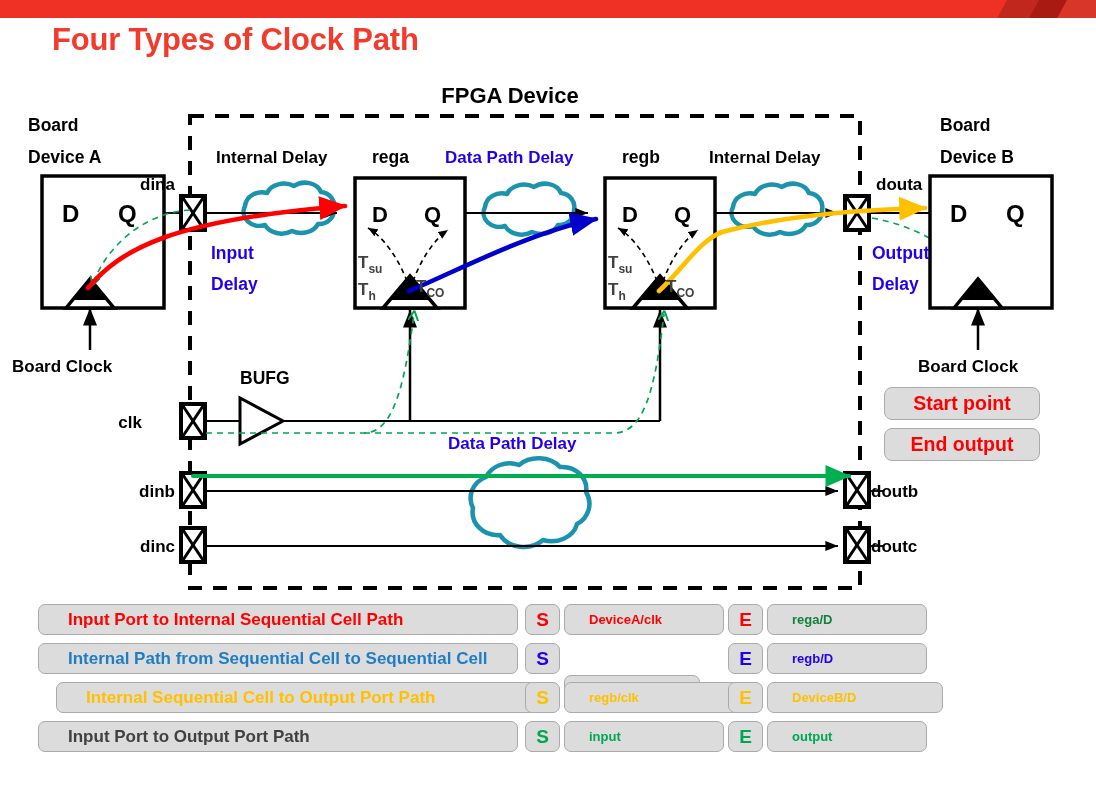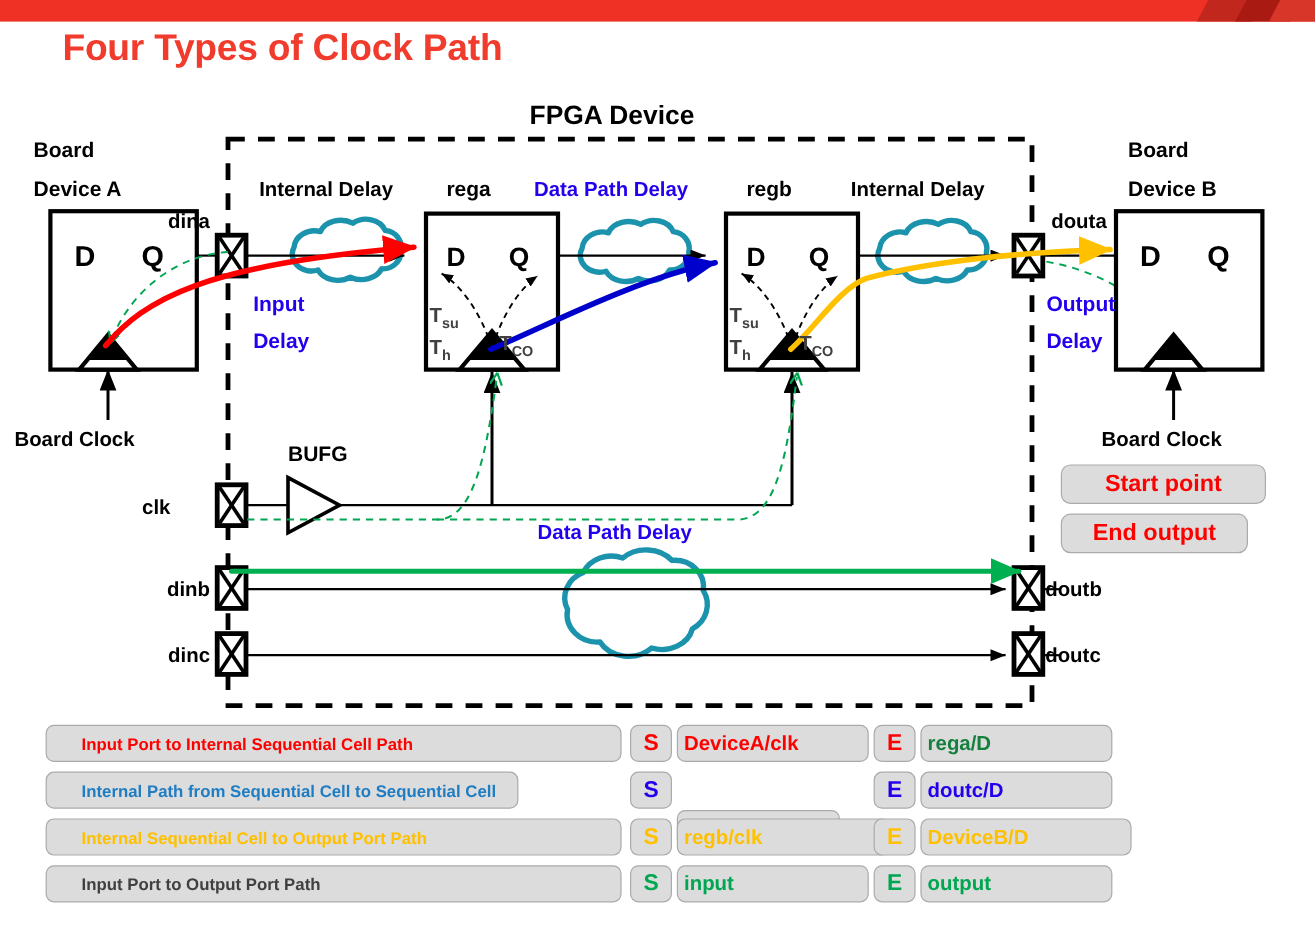--- a/index.html
+++ b/index.html
@@ -20,29 +20,29 @@
     font-size:31px;font-weight:bold;color:#F03B2D;
     letter-spacing:-0.2px;white-space:nowrap;
   }
   svg#diagram{position:absolute;left:0;top:0;}
   .lbl{font-family:"Liberation Sans",sans-serif;font-weight:bold;}
   .legend-row{
     position:absolute;height:31px;border-radius:7px;
     background:#DCDCDC;border:1.5px solid #AAAAAA;
     box-sizing:border-box;display:flex;align-items:center;
   }
-  .legend-row span{padding-left:29px;font-size:14px;font-weight:bold;white-space:nowrap;}
+  .legend-row span{padding-left:29px;font-size:17px;font-weight:bold;white-space:nowrap;}
   .cell{
     position:absolute;height:31px;border-radius:7px;
     background:#DCDCDC;border:1.5px solid #AAAAAA;
     box-sizing:border-box;display:flex;align-items:center;
   }
   .cell.se{justify-content:center;}
   .cell.se span{font-size:19px;font-weight:bold;padding:0;}
-  .cell.val span{padding-left:5px;font-size:17px;font-weight:bold;white-space:nowrap;text-align:center;}
+  .cell.val span{padding-left:24px;font-size:13px;font-weight:bold;white-space:nowrap;text-align:center;}
   .ptbox{
     position:absolute;height:33px;border-radius:8px;
     background:#DCDCDC;border:1.5px solid #AAAAAA;
     box-sizing:border-box;display:flex;align-items:center;justify-content:center;
   }
   .ptbox span{font-size:19.5px;font-weight:bold;color:#FF0000;}
 </style>
 </head>
 <body>
 
@@ -240,34 +240,34 @@
   <text class="lbl" x="709" y="163" font-size="17" fill="#000">Internal Delay</text>
   <text class="lbl" x="445" y="163" font-size="17" fill="#2200EE">Data Path Delay</text>
   <text class="lbl" x="448" y="449" font-size="17" fill="#2200EE">Data Path Delay</text>
   <text class="lbl" x="211" y="259" font-size="17.5" fill="#2200EE">Input</text>
   <text class="lbl" x="211" y="290" font-size="17.5" fill="#2200EE">Delay</text>
   <text class="lbl" x="872" y="259" font-size="17.5" fill="#2200EE">Output</text>
   <text class="lbl" x="872" y="290" font-size="17.5" fill="#2200EE">Delay</text>
   <text class="lbl" x="240" y="384" font-size="17.5" fill="#000">BUFG</text>
 </svg>
 
-<div class="ptbox" style="left:884px;top:387px;width:171px;">
+<div class="ptbox" style="left:884px;top:387px;width:156px;">
   <span>Start point</span>
 </div>
 <div class="ptbox" style="left:884px;top:428px;width:156px;">
   <span>End output</span>
 </div>
 
 <div class="legend-row" style="left:38px;top:604px;width:480px;">
   <span style="color:#FF0000">Input Port to Internal Sequential Cell Path</span>
 </div>
-<div class="legend-row" style="left:38px;top:643px;width:394px;">
+<div class="legend-row" style="left:38px;top:643px;width:480px;">
   <span style="color:#1F7DC4">Internal Path from Sequential Cell to Sequential Cell</span>
 </div>
-<div class="legend-row" style="left:38px;top:682px;width:480px;">
+<div class="legend-row" style="left:56px;top:682px;width:480px;">
   <span style="color:#FFC000">Internal Sequential Cell to Output Port Path</span>
 </div>
 <div class="legend-row" style="left:38px;top:721px;width:480px;">
   <span style="color:#404040">Input Port to Output Port Path</span>
 </div>
 
 <div class="cell se" style="left:525px;top:604px;width:35px;">
   <span style="color:#FF0000">S</span>
   </div>
 <div class="cell val" style="left:564px;top:604px;width:160px;">
@@ -283,21 +283,21 @@
 <div class="cell se" style="left:525px;top:643px;width:35px;">
   <span style="color:#2200EE">S</span>
   </div>
 <div class="cell val" style="left:564px;top:675px;width:136px;">
   <span style="color:#2200EE">rega/clk</span>
   </div>
 <div class="cell se" style="left:728px;top:643px;width:35px;">
   <span style="color:#2200EE">E</span>
   </div>
 <div class="cell val" style="left:767px;top:643px;width:160px;">
-  <span style="color:#2200EE">doutc/D</span>
+  <span style="color:#2200EE">regb/D</span>
   </div>
 
 <div class="cell se" style="left:525px;top:682px;width:35px;">
   <span style="color:#FFC000">S</span>
   </div>
 <div class="cell val" style="left:564px;top:682px;width:178px;">
   <span style="color:#FFC000">regb/clk</span>
   </div>
 <div class="cell se" style="left:728px;top:682px;width:35px;">
   <span style="color:#FFC000">E</span>

